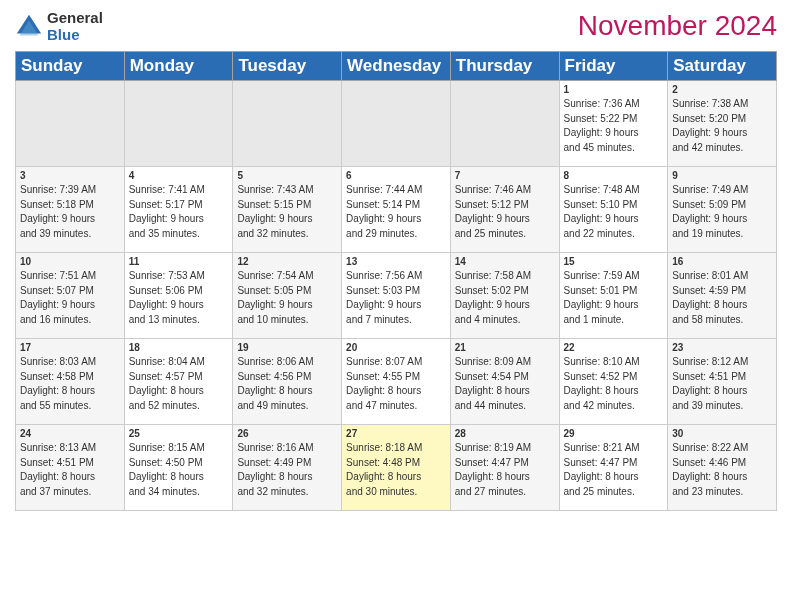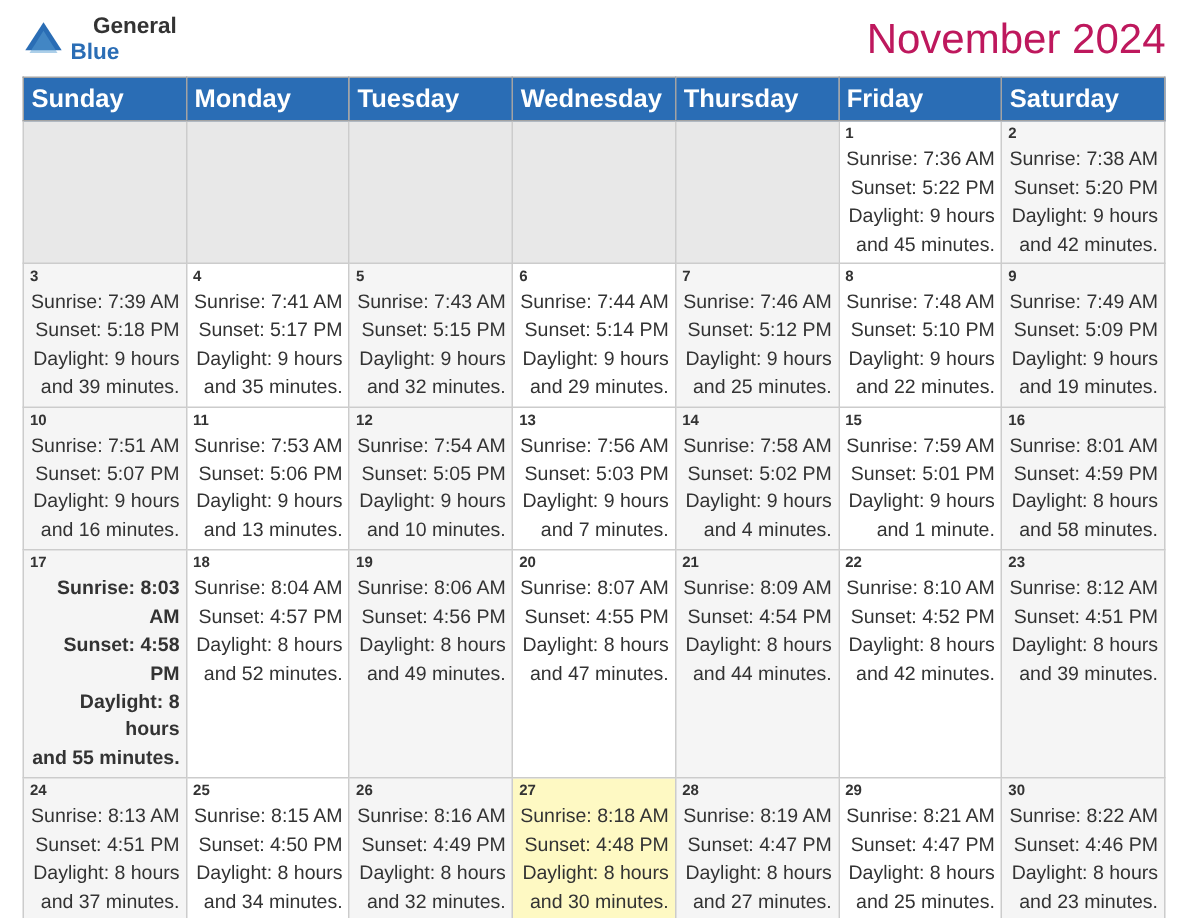--- a/index.html
+++ b/index.html
@@ -28,21 +28,20 @@
     }
     .logo-text {
       display: flex;
       flex-direction: column;
       line-height: 1.1;
     }
     .logo-general {
       font-size: 15px;
       font-weight: bold;
       color: #333;
-      margin-left: 15px;
     }
     .logo-blue {
       font-size: 15px;
       font-weight: bold;
       color: #2a6db5;
     }
     .logo-icon {
       width: 28px;
       height: 28px;
     }
@@ -87,24 +86,23 @@
     .calendar-table td:nth-child(even) {
       background: #fff;
     }
     .day-number {
       font-size: 10px;
       font-weight: bold;
       display: block;
       margin-bottom: 2px;
     }
     .day-info {
-      font-size: 13px;
+      font-size: 10px;
       line-height: 1.45;
       color: #333;
-      text-align: right;
     }
     tr:nth-child(even) td {
       
     }
   </style>
 </head>
 <body>
 
 <div class="page">
   <div class="header">
@@ -255,21 +253,21 @@
             <span class="day-number">16</span>
             <div class="day-info" style="white-space: pre-line;">Sunrise: 8:01 AM
 Sunset: 4:59 PM
 Daylight: 8 hours
 and 58 minutes.</div>
           </td>
         </tr>
         <tr>
           <td style="background: rgb(245, 245, 245);">
             <span class="day-number">17</span>
-            <div class="day-info" style="white-space: pre-line; font-weight: bold;">Sunrise: 8:03 AM
+            <div class="day-info" style="white-space: pre-line;">Sunrise: 8:03 AM
 Sunset: 4:58 PM
 Daylight: 8 hours
 and 55 minutes.</div>
           </td>
           <td style="background: rgb(255, 255, 255);">
             <span class="day-number">18</span>
             <div class="day-info" style="white-space: pre-line;">Sunrise: 8:04 AM
 Sunset: 4:57 PM
 Daylight: 8 hours
 and 52 minutes.</div>

